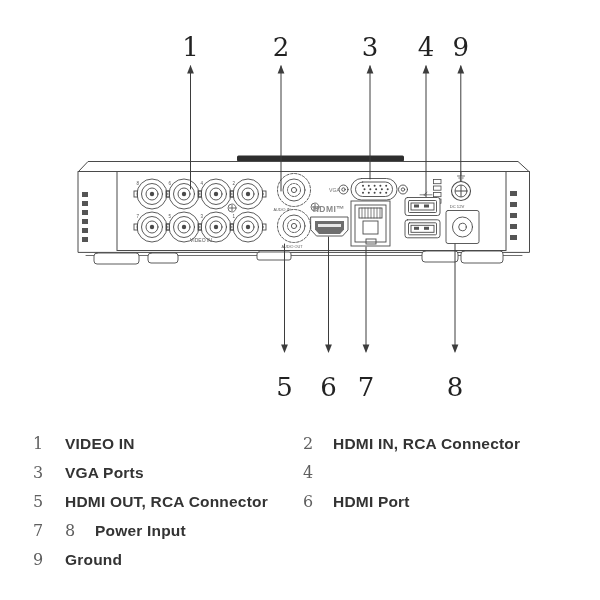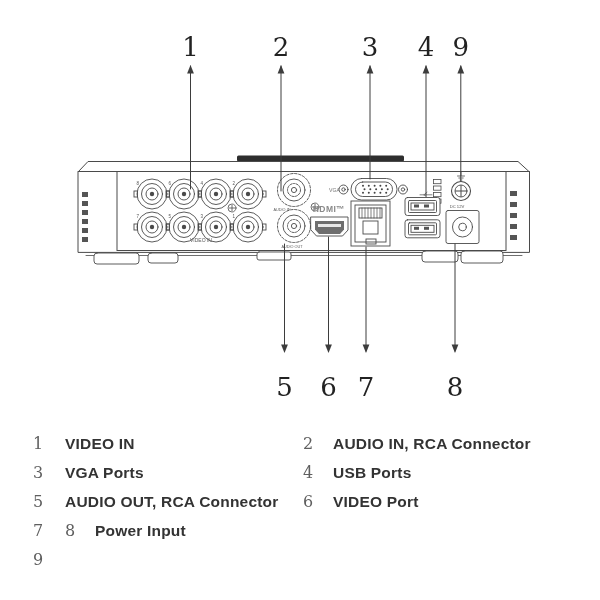--- a/index.html
+++ b/index.html
@@ -233,35 +233,35 @@
     <text class="callout-num" x="366" y="396">7</text>
     <text class="callout-num" x="455" y="396">8</text>
   </g>
 </svg>
 
 <div class="legend">
   <div class="legend-row">
     <span class="legend-num">1</span>
     <span class="legend-label col1">VIDEO IN</span>
     <span class="legend-num col2">2</span>
-    <span class="legend-label">AUDIO IN, RCA Connector</span>
+    <span class="legend-label">HDMI IN, RCA Connector</span>
   </div>
   <div class="legend-row">
     <span class="legend-num">3</span>
     <span class="legend-label col1">VGA Ports</span>
     <span class="legend-num col2">4</span>
-    <span class="legend-label">USB Ports</span>
   </div>
   <div class="legend-row">
     <span class="legend-num">5</span>
-    <span class="legend-label col1">AUDIO OUT, RCA Connector</span>
+    <span class="legend-label col1">HDMI OUT, RCA Connector</span>
     <span class="legend-num col2">6</span>
-    <span class="legend-label">VIDEO Port</span>
+    <span class="legend-label">HDMI Port</span>
   </div>
   <div class="legend-row">
     <span class="legend-num">7</span>
     <span class="legend-num col2">8</span>
     <span class="legend-label">Power Input</span>
   </div>
   <div class="legend-row">
     <span class="legend-num">9</span>
+    <span class="legend-label col1">Ground</span>
   </div>
 </div>
 
 </body></html>

